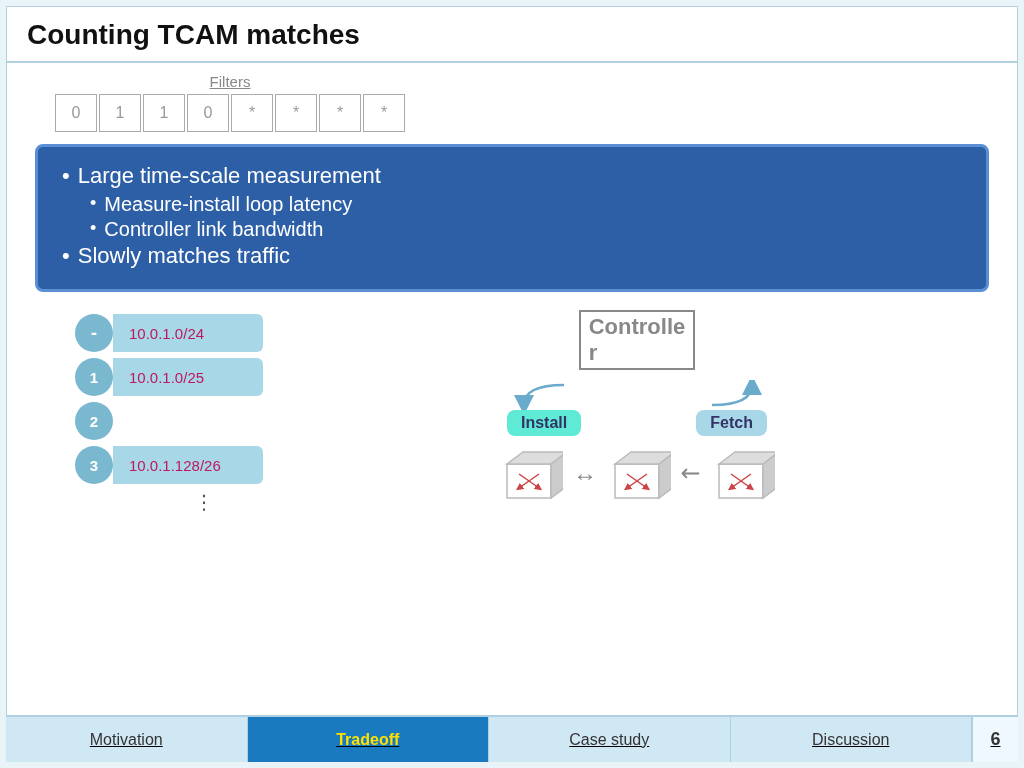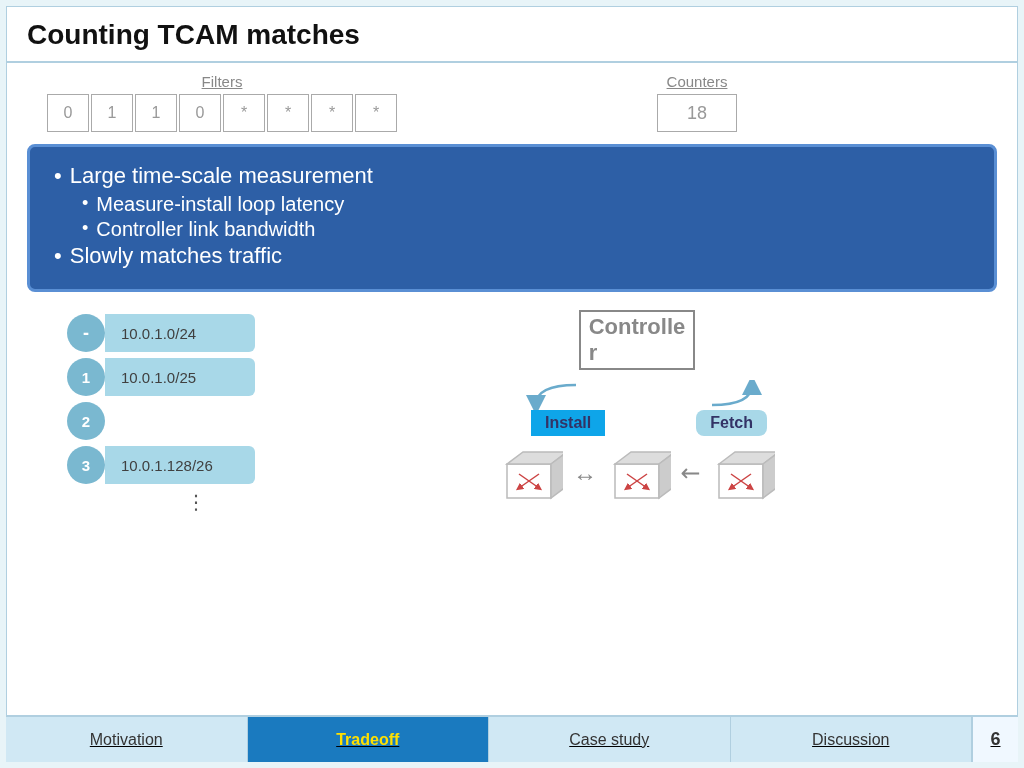--- a/index.html
+++ b/index.html
@@ -31,21 +31,21 @@
     }
     .slide-title h1 {
       font-size: 28px;
       font-weight: bold;
       color: #111;
     }
 
     
     .slide-content {
       flex: 1;
-      padding: 10px 20px;
+      padding: 10px 28px;
       display: flex;
       flex-direction: column;
       gap: 8px;
       justify-content: center;
     }
 
     
     .filters-row {
       display: flex;
       align-items: flex-start;
@@ -191,21 +191,21 @@
       font-size: 18px;
     }
 
     .route-label {
       background: #a8d8e8;
       height: 38px;
       display: flex;
       align-items: center;
       padding: 0 16px;
       font-size: 15px;
-      color: #404040;
+      color: #be185d;
       border-radius: 0 6px 6px 0;
       min-width: 150px;
     }
 
     .route-ellipsis {
       text-align: center;
       font-size: 20px;
       color: #555;
       padding-left: 60px;
       letter-spacing: 2px;
@@ -297,24 +297,20 @@
 
         <div class="filter-box">0</div>
             <div class="filter-box">1</div>
             <div class="filter-box">1</div>
             <div class="filter-box">0</div>
             <div class="filter-box">*</div>
             <div class="filter-box">*</div>
             <div class="filter-box">*</div>
             <div class="filter-box">*</div>
           </div>
-      </div>
-      <div class="counter-section">
-        <span class="section-label">Counters</span>
-        <div class="counter-box">18</div>
       </div>
     </div>
 
     <div class="info-box">
       <ul>
         <li>
           <span>Large time-scale measurement</span>
         </li>
         <ul class="sub-list">
           <li>
@@ -362,21 +358,21 @@
           <div style="display:flex; flex-direction:column; align-items:center;">
 
             <svg width="60" height="30">
               <path d="M50,5 Q10,5 10,25" stroke="#6aabcc" stroke-width="2.5" fill="none" marker-end="url(#arrow-down)"></path>
               <defs>
                 <marker id="arrow-down" markerWidth="8" markerHeight="8" refX="4" refY="4" orient="auto">
                   <path d="M0,0 L8,4 L0,8 Z" fill="#6aabcc"></path>
                 </marker>
               </defs>
             </svg>
-            <div style="background:#0ea5e9; border-radius:0; padding:4px 14px; font-size:16px; color:#336; font-weight:bold;margin-left:24px;">Install</div>
+            <div style="background:#5eead4; border-radius:8px; padding:4px 14px; font-size:16px; color:#336; font-weight:bold;">Install</div>
           </div>
           <div style="display:flex; flex-direction:column; align-items:center;">
 
             <svg width="60" height="30">
               <path d="M10,25 Q50,25 50,5" stroke="#6aabcc" stroke-width="2.5" fill="none" marker-end="url(#arrow-up)"></path>
               <defs>
                 <marker id="arrow-up" markerWidth="8" markerHeight="8" refX="4" refY="4" orient="auto">
                   <path d="M0,0 L8,4 L0,8 Z" fill="#6aabcc"></path>
                 </marker>
               </defs>

